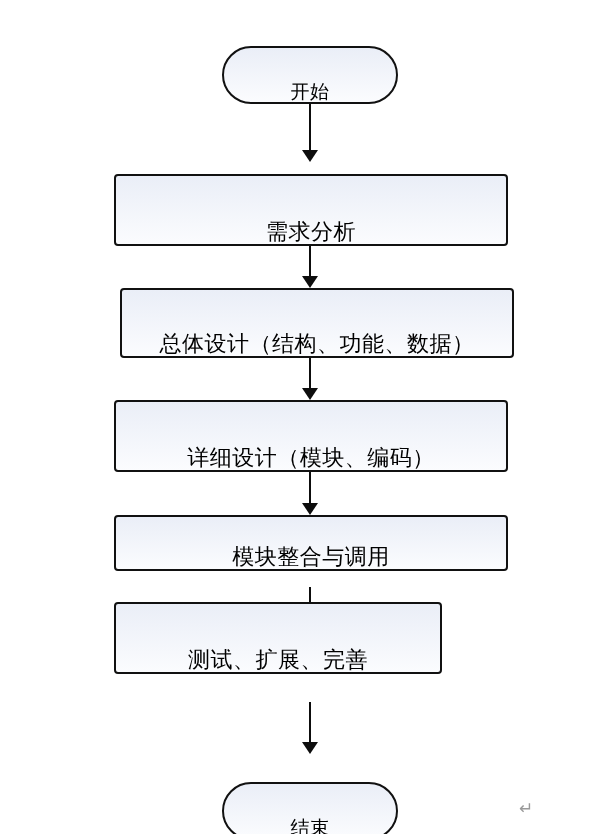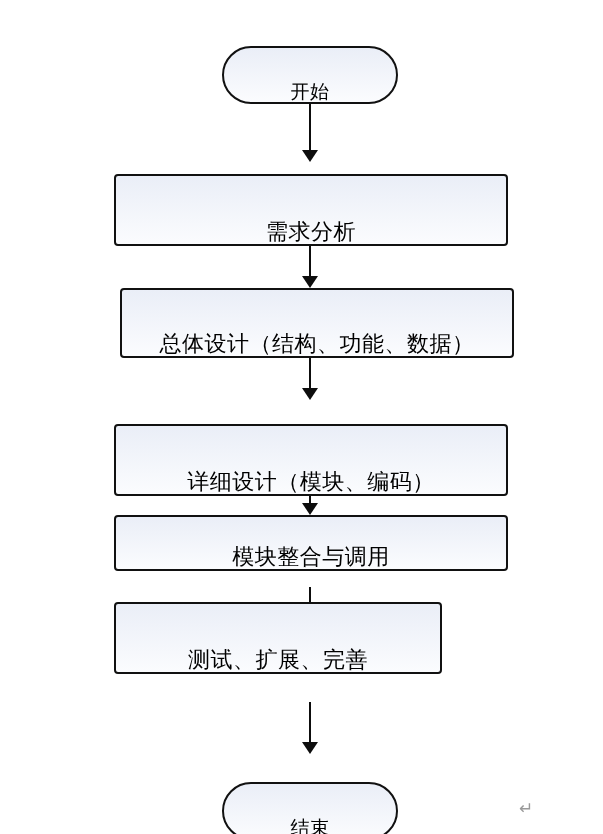--- a/index.html
+++ b/index.html
@@ -115,21 +115,21 @@
   <div id="node-layer">
       <div class="node node-terminal" style="left: 222px; top: 46px; width: 176px; height: 58px; border-color: rgb(17, 17, 17); color: rgb(0, 0, 0); background-image: linear-gradient(rgb(234, 238, 247) 0%, rgb(251, 252, 254) 100%);">
         <span class="node-label">开始</span>
       </div>
       <div class="node node-process" style="left: 114px; top: 174px; width: 394px; height: 72px; border-color: rgb(17, 17, 17); color: rgb(0, 0, 0); background-image: linear-gradient(rgb(234, 238, 247) 0%, rgb(251, 252, 254) 100%);">
         <span class="node-label">需求分析</span>
       </div>
       <div class="node node-process" style="left: 120px; top: 288px; width: 394px; height: 70px; border-color: rgb(17, 17, 17); color: rgb(0, 0, 0); background-image: linear-gradient(rgb(234, 238, 247) 0%, rgb(251, 252, 254) 100%);">
         <span class="node-label">总体设计（结构、功能、数据）</span>
       </div>
-      <div class="node node-process" style="left: 114px; top: 424px; width: 394px; height: 72px; border-color: rgb(17, 17, 17); color: rgb(0, 0, 0); background-image: linear-gradient(rgb(234, 238, 247) 0%, rgb(251, 252, 254) 100%);">
+      <div class="node node-process" style="left: 114px; top: 400px; width: 394px; height: 72px; border-color: rgb(17, 17, 17); color: rgb(0, 0, 0); background-image: linear-gradient(rgb(234, 238, 247) 0%, rgb(251, 252, 254) 100%);">
         <span class="node-label">详细设计（模块、编码）</span>
       </div>
       <div class="node node-process" style="left: 114px; top: 515px; width: 394px; height: 56px; border-color: rgb(17, 17, 17); color: rgb(0, 0, 0); background-image: linear-gradient(rgb(234, 238, 247) 0%, rgb(251, 252, 254) 100%);">
         <span class="node-label">模块整合与调用</span>
       </div>
       <div class="node node-process" style="left: 114px; top: 602px; width: 328px; height: 72px; border-color: rgb(17, 17, 17); color: rgb(0, 0, 0); background-image: linear-gradient(rgb(234, 238, 247) 0%, rgb(251, 252, 254) 100%);">
         <span class="node-label">测试、扩展、完善</span>
       </div>
       <div class="node node-terminal" style="left: 222px; top: 782px; width: 176px; height: 58px; border-color: rgb(17, 17, 17); color: rgb(0, 0, 0); background-image: linear-gradient(rgb(234, 238, 247) 0%, rgb(251, 252, 254) 100%);">
         <span class="node-label">结束</span>

